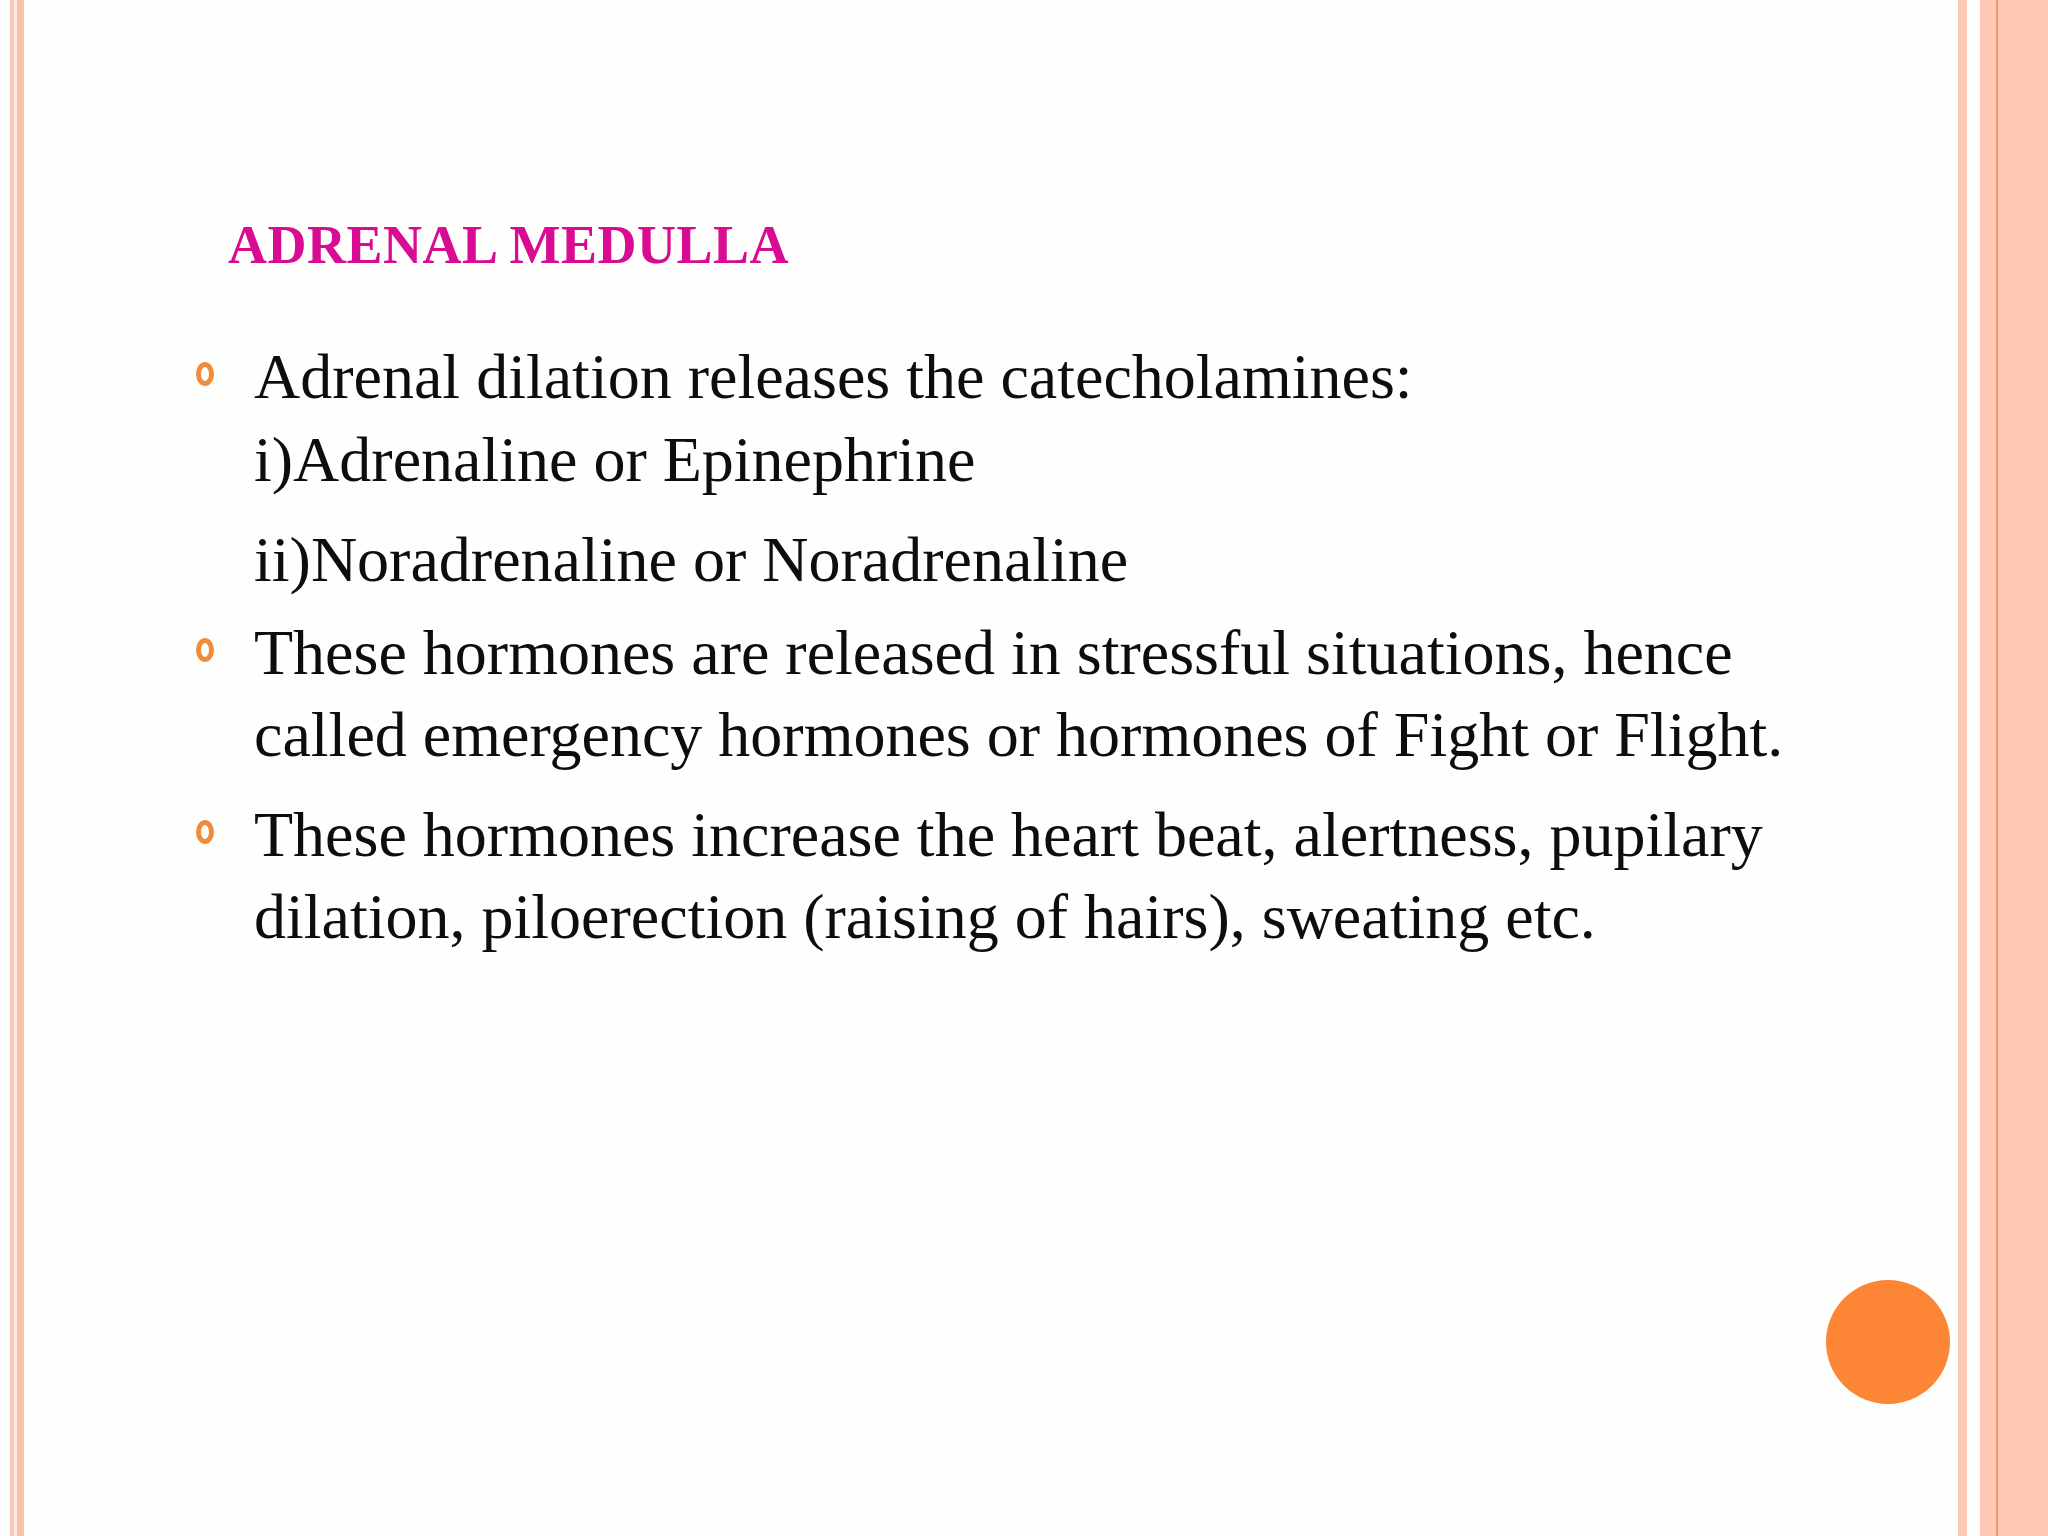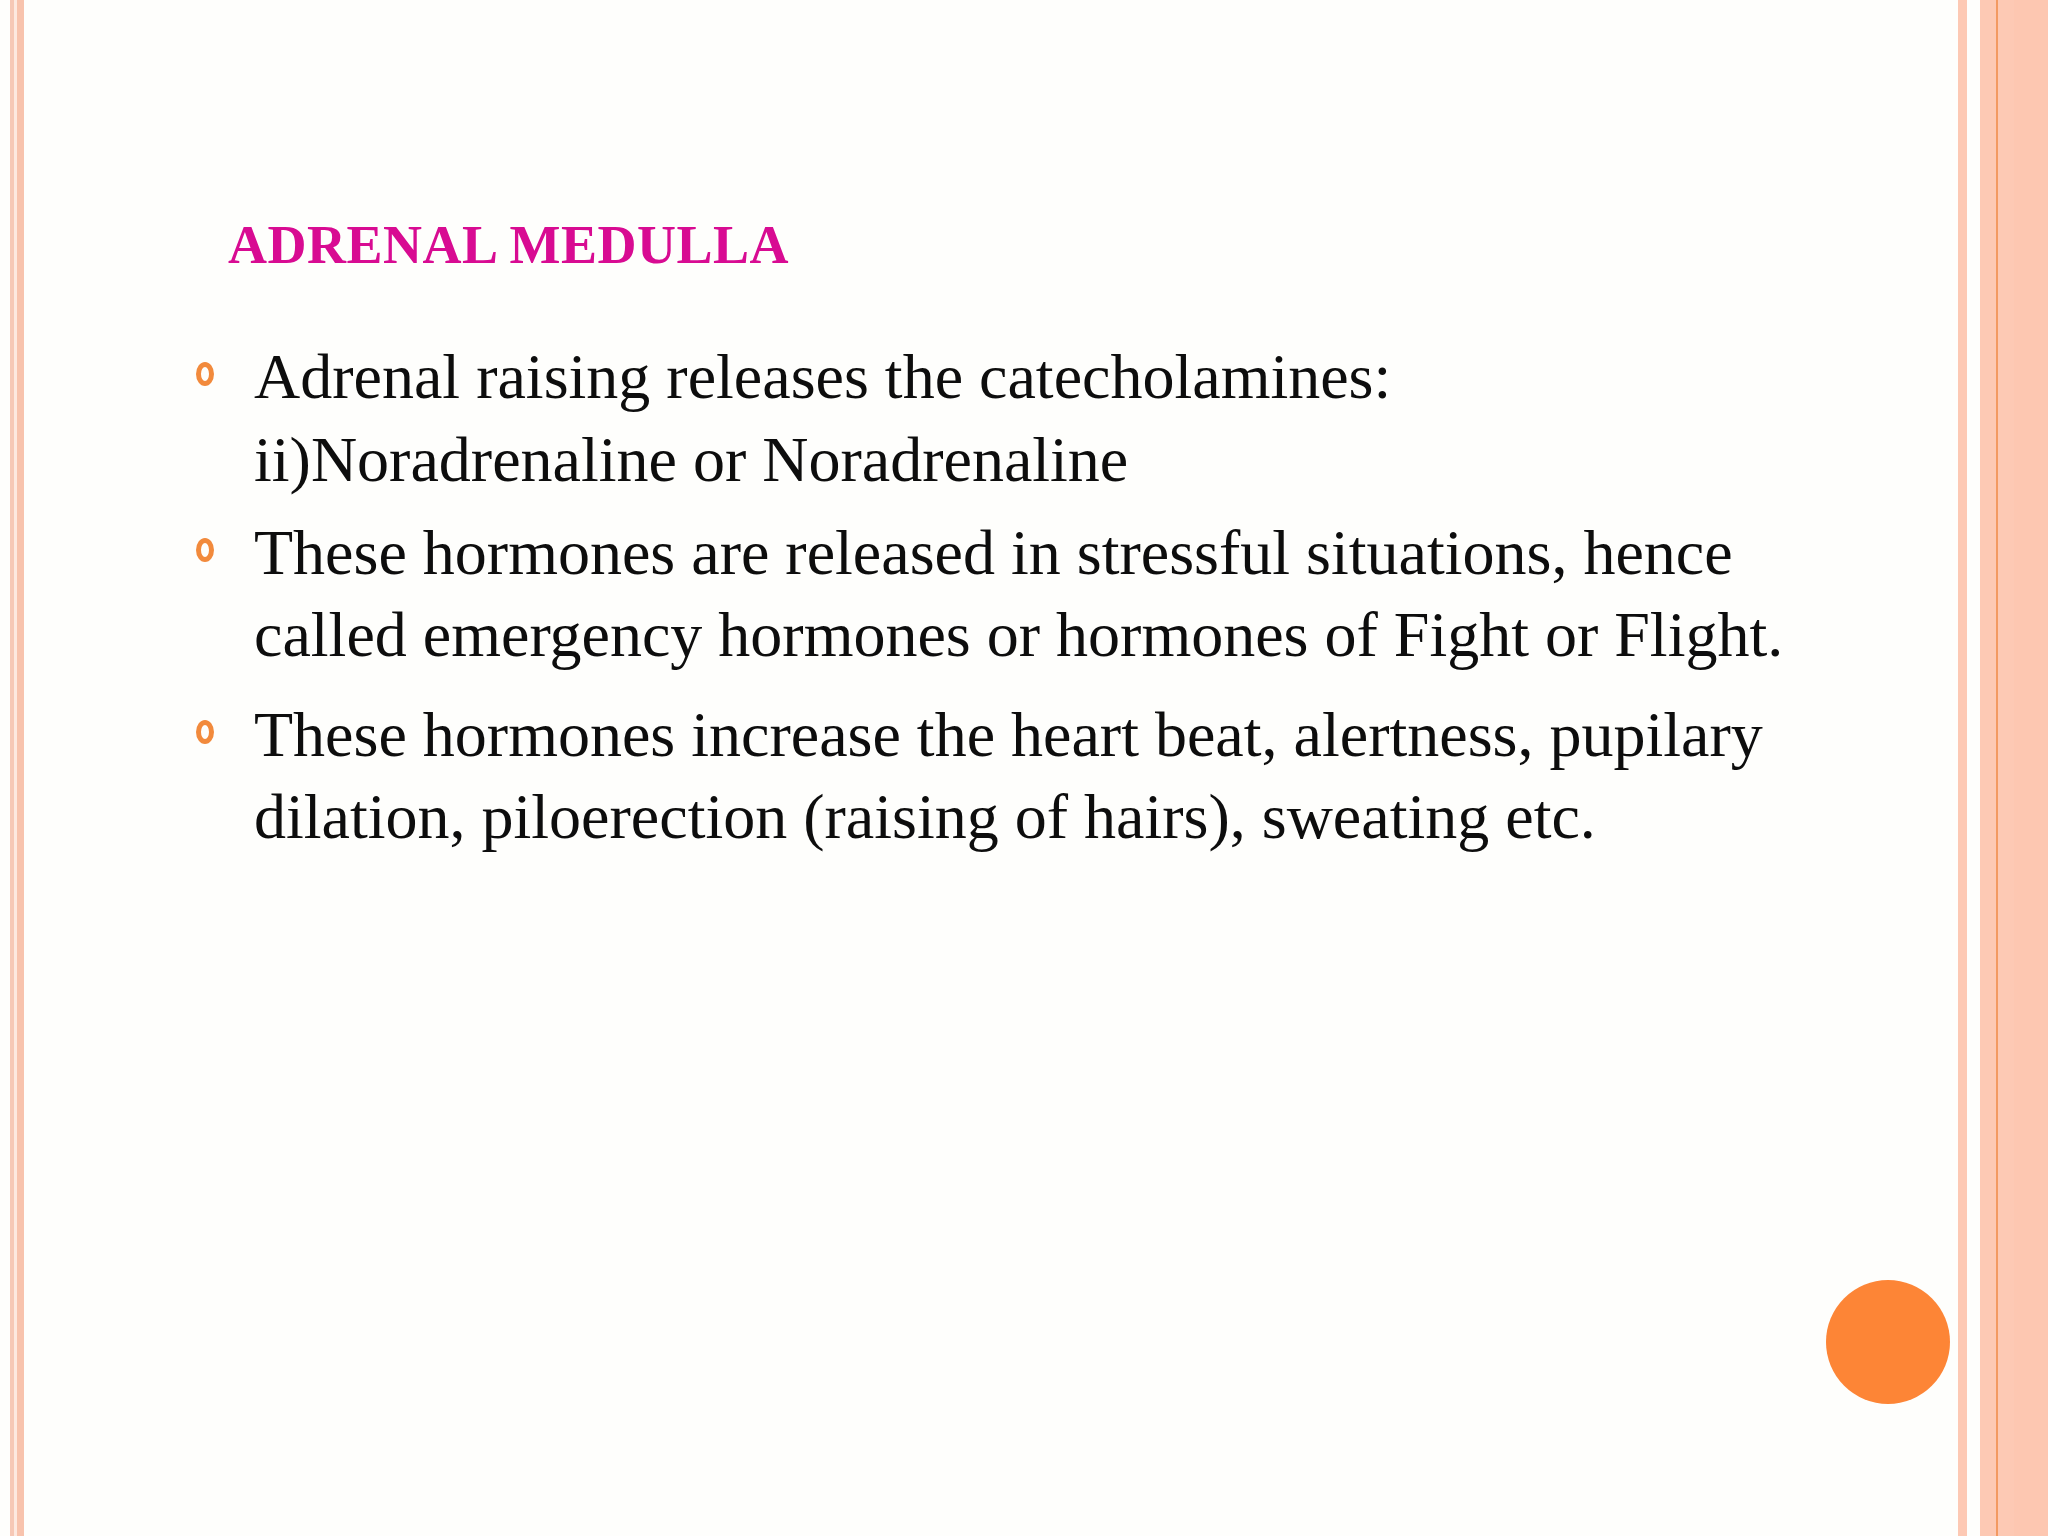--- a/index.html
+++ b/index.html
@@ -127,22 +127,23 @@
 <div class="right-stripe-b"></div>
 <div class="right-stripe-line"></div>
 <div class="right-stripe-c"></div>
 <div class="right-stripe-d"></div>
 
 <h1 class="title">ADRENAL MEDULLA</h1>
 
 <div class="content">
   <div class="bullet b1">
     <span class="bullet-icon"></span>
-    <span>Adrenal raising releases the catecholamines:</span>
+    <span>Adrenal dilation releases the catecholamines:</span>
   </div>
+  <div class="sub-line">i)Adrenaline or Epinephrine</div>
   <div class="sub-line">ii)Noradrenaline or Noradrenaline</div>
 
   <div class="bullet b2">
     <span class="bullet-icon"></span>
     <span>These hormones are released in stressful situations, hence called emergency hormones or hormones of Fight or Flight.</span>
   </div>
 
   <div class="bullet b3">
     <span class="bullet-icon"></span>
     <span>These hormones increase the heart beat, alertness, pupilary dilation, piloerection (raising of hairs), sweating etc.</span>

